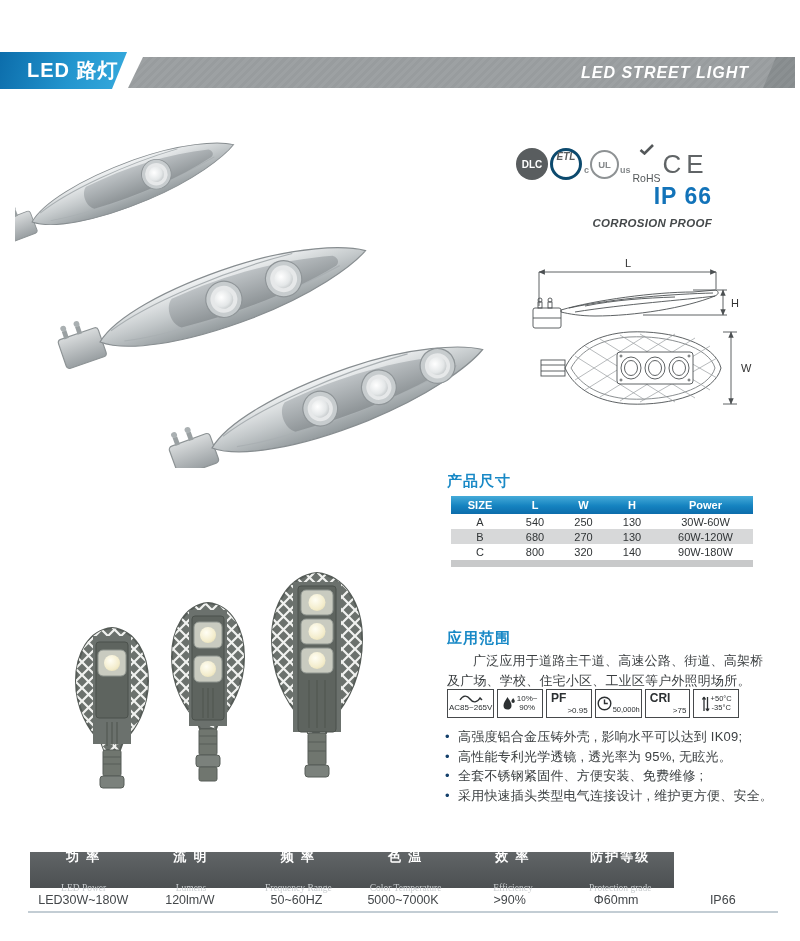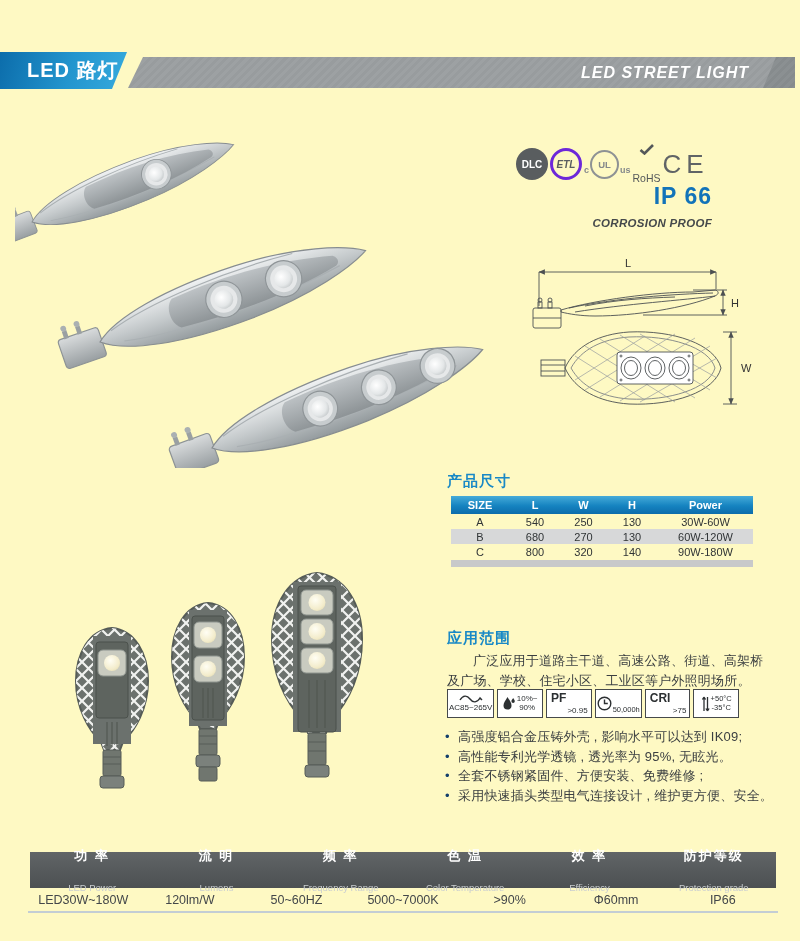--- a/index.html
+++ b/index.html
@@ -1,16 +1,16 @@
 <!DOCTYPE html>
 <html><head>
 <meta charset="utf-8">
 <style>
   html,body{margin:0;padding:0;background:#e9e9e9;}
-  .page{position:relative;width:800px;height:941px;background:#fef9c3;overflow:hidden;
+  .page{position:relative;width:800px;height:941px;background:#ffffff;overflow:hidden;
         font-family:"Liberation Sans","DejaVu Sans",sans-serif;}
 
   
   .hdr-blue{position:absolute;left:0;top:52px;width:127px;height:37px;
     clip-path:polygon(0 0,127px 0,112px 100%,0 100%);
     background:linear-gradient(105deg,#0c6dab 0%,#2395ce 55%,#36aadd 100%);
     display:flex;align-items:center;padding-left:27px;box-sizing:border-box;
     color:#fff;font-size:20px;font-weight:bold;letter-spacing:1px;}
   .hdr-band{position:absolute;left:128px;top:57px;width:667px;height:31px;
     clip-path:polygon(15px 0,100% 0,100% 100%,0 100%);
@@ -20,22 +20,22 @@
   .hdr-band-end{position:absolute;right:0;top:0;bottom:0;width:32px;
     clip-path:polygon(13px 0,100% 0,100% 100%,0 100%);
     background:repeating-linear-gradient(135deg,#8b9092 0 3px,#868b8d 3px 6px);}
   .hdr-en{position:relative;color:#fff;font-size:16px;font-weight:bold;font-style:italic;letter-spacing:1px;}
 
   
   .certs{position:absolute;left:516px;top:143px;width:205px;height:42px;
     display:flex;align-items:center;gap:2px;}
   .cert-dlc{width:32px;height:32px;border-radius:50%;background:#595d5f;color:#fff;
     font-weight:bold;font-size:10px;display:flex;align-items:center;justify-content:center;}
-  .cert-etl{width:32px;height:32px;border-radius:50%;border:3px solid #6d28d9;box-sizing:border-box;
-    color:#595d5f;display:flex;align-items:center;justify-content:center;
+  .cert-etl{width:32px;height:32px;border-radius:50%;border:3px solid #0c4a6e;box-sizing:border-box;
+    color:#595d5f;display:flex;justify-content:center;
     font-size:10px;font-weight:bold;font-style:italic;}
   .cert-ul{display:flex;align-items:flex-end;color:#85898b;}
   .cert-ul .c,.cert-ul .us{font-size:9px;font-weight:bold;padding-bottom:4px;}
   .cert-ul .circle{width:25px;height:25px;border-radius:50%;border:2px solid #8e9294;
     display:flex;align-items:center;justify-content:center;font-size:9.5px;font-weight:bold;margin:0 1px;}
   .cert-rohs{display:flex;flex-direction:column;align-items:center;color:#54585a;}
   .cert-rohs .label{font-size:10.5px;margin-top:17px;}
   .cert-ce{font-size:26px;color:#606466;letter-spacing:5px;font-weight:400;}
 
   .ip{position:absolute;top:183px;right:88px;color:#1273b9;font-size:23px;font-weight:bold;letter-spacing:1px;}
@@ -70,22 +70,22 @@
   .badge .big{position:absolute;top:1px;left:4px;font-size:12px;font-weight:bold;color:#2c3032;}
   .badge .sub{position:absolute;bottom:2px;right:3px;font-size:8px;color:#2c3032;}
 
   
   .features{position:absolute;left:445px;top:727px;width:340px;margin:0;padding:0;list-style:none;}
   .features li{font-size:13px;color:#3b3f41;line-height:19.5px;padding-left:13px;position:relative;
     letter-spacing:0.2px;}
   .features li::before{content:"•";position:absolute;left:0;color:#14406b;}
 
   
-  .spec-head{position:absolute;left:30px;top:852px;width:746px;height:36px;
-    background:linear-gradient(180deg,#616567 0%,#54585a 60%,#4c5052 100%);display:flex;}
+  .spec-head{position:absolute;left:30px;top:852px;width:644px;height:36px;
+    background:linear-gradient(180deg,#616567 0%,#54585a 60%,#4c5052 100%);display:flex;font-family:Liberation Serif, serif;}
   .spec-col{flex:1;display:flex;flex-direction:column;align-items:center;justify-content:center;}
   .spec-zh{color:#fff;font-size:13px;font-weight:bold;letter-spacing:2px;}
   .spec-en{color:#caced0;font-size:9.5px;margin-top:17px;}
   .spec-vals{position:absolute;left:30px;top:888px;width:746px;height:23px;display:flex;align-items:center;}
   .spec-val{flex:1;text-align:center;font-size:12.5px;color:#43474a;}
   .spec-rule{position:absolute;left:28px;top:911px;width:750px;height:2px;background:#c3cdd4;}
 
   svg text{font-family:"Liberation Sans","DejaVu Sans",sans-serif;}
 </style>
 </head>

